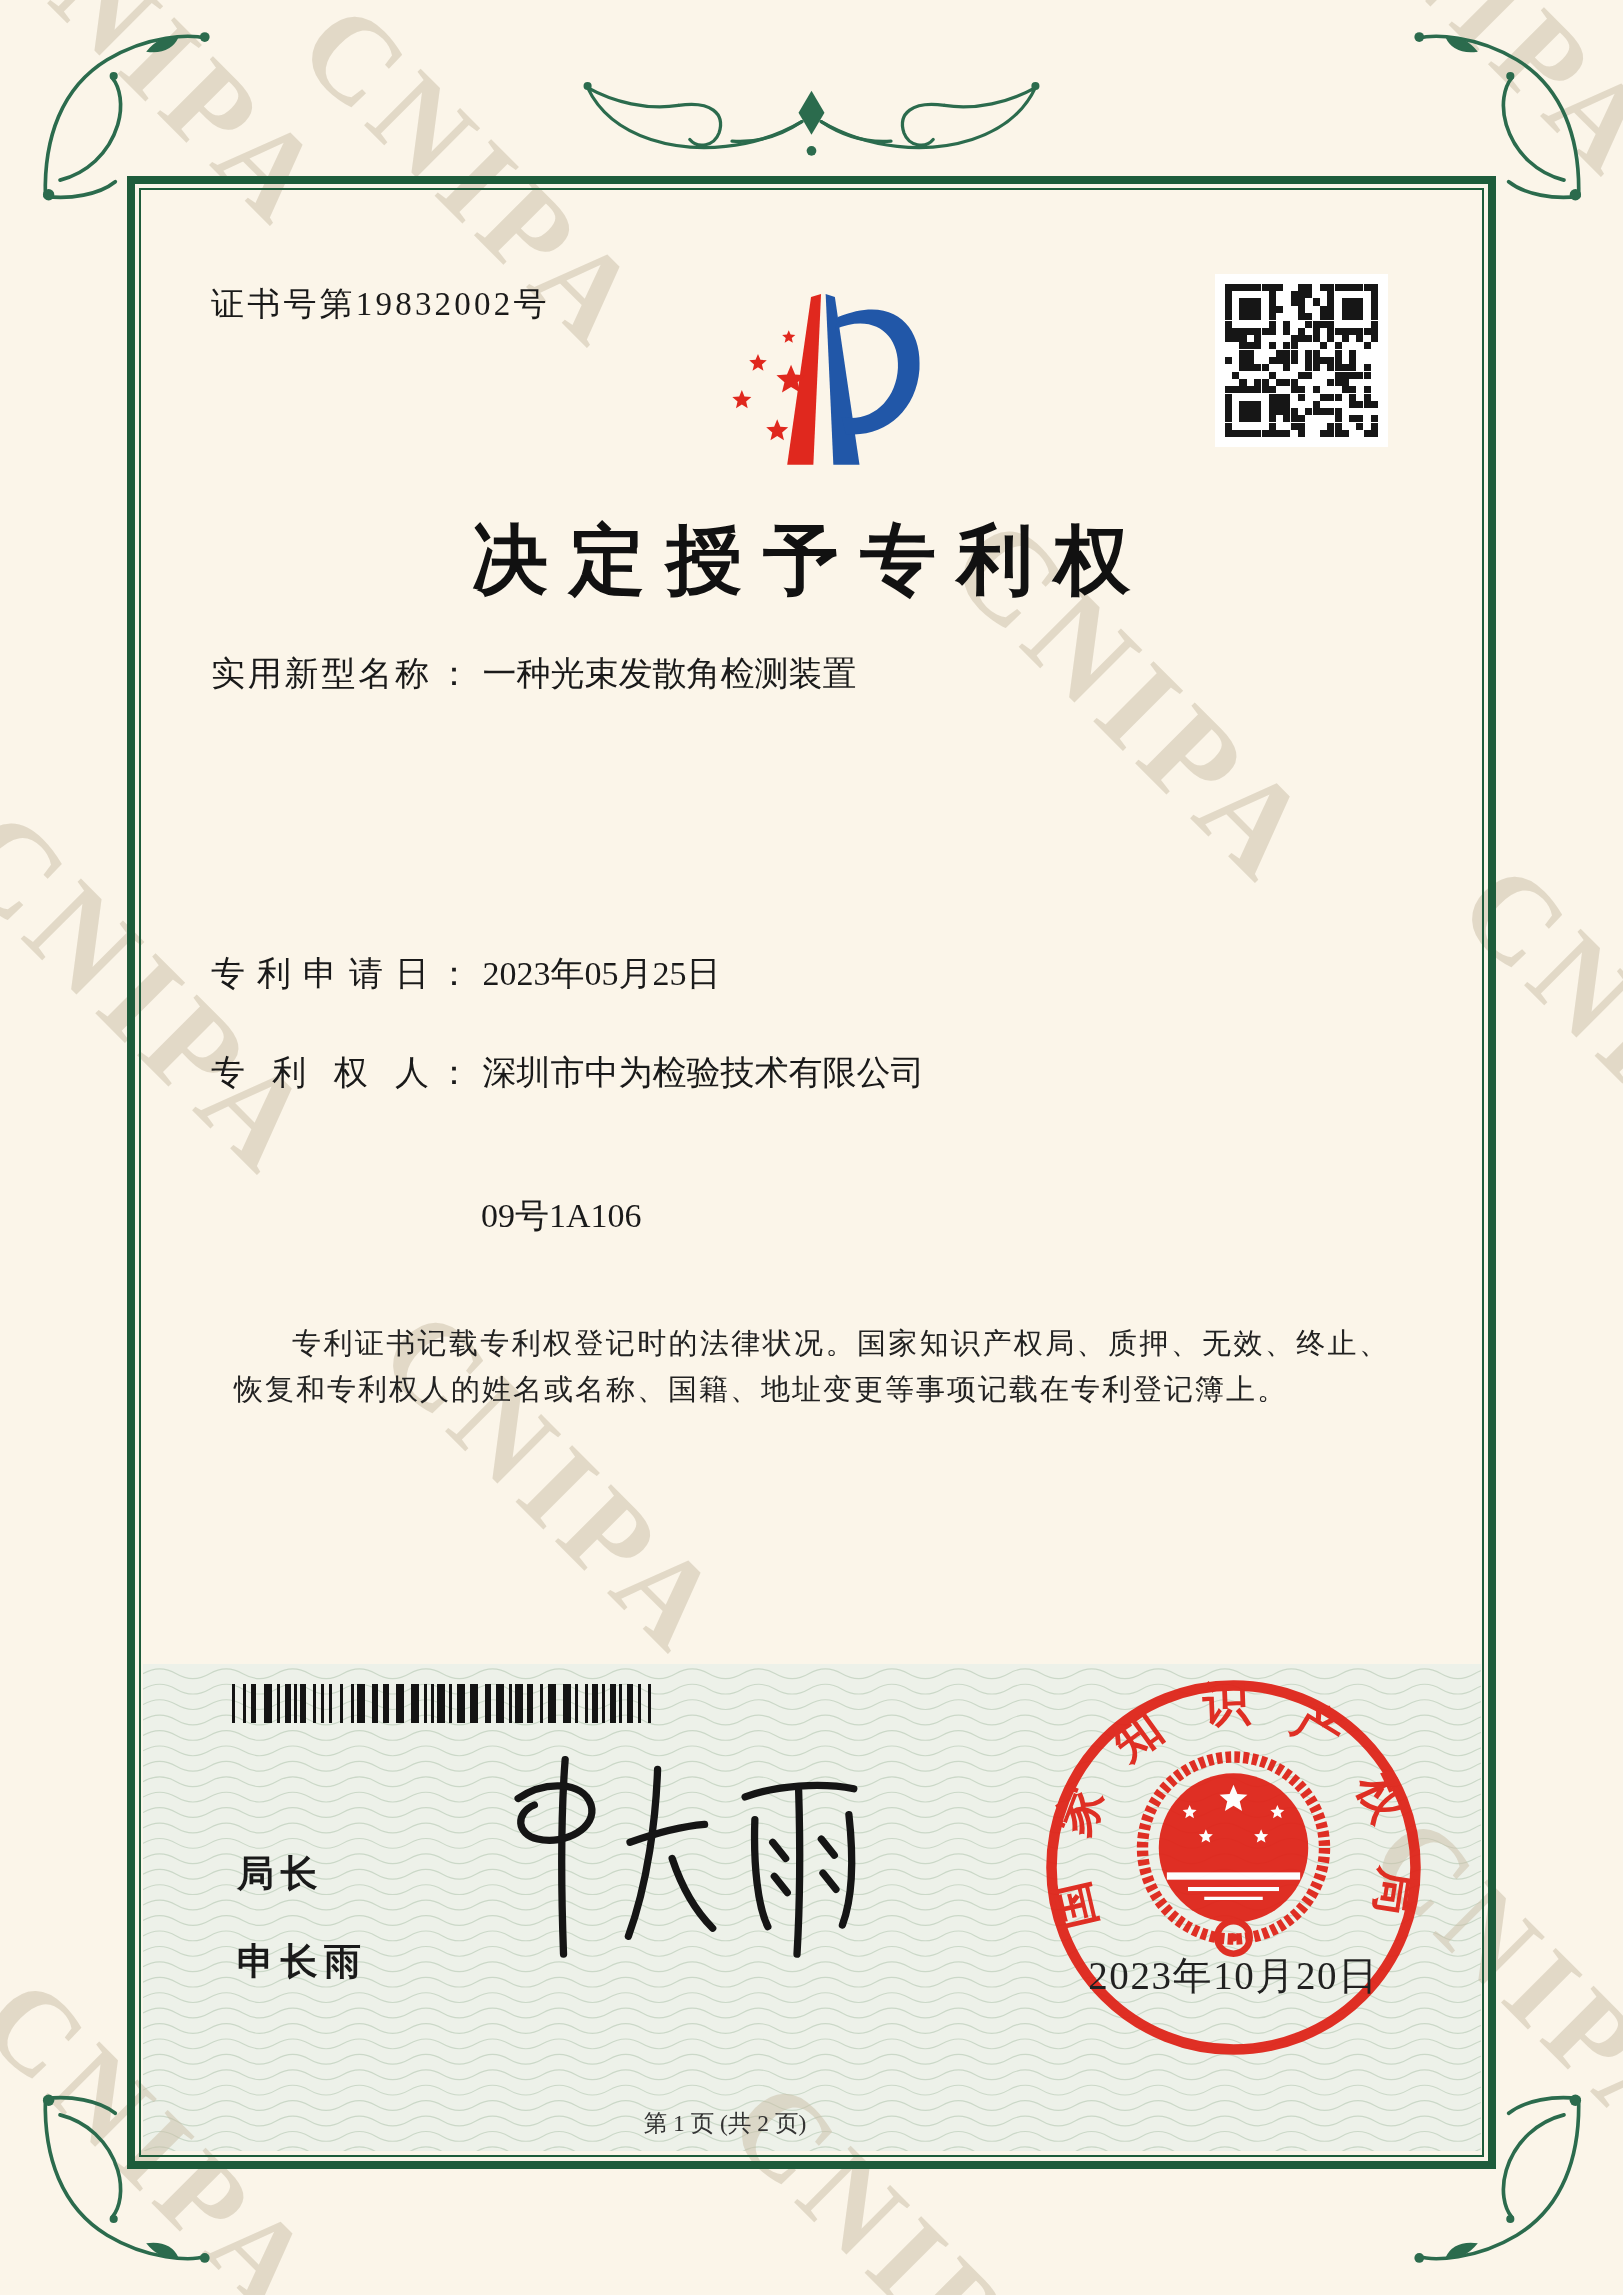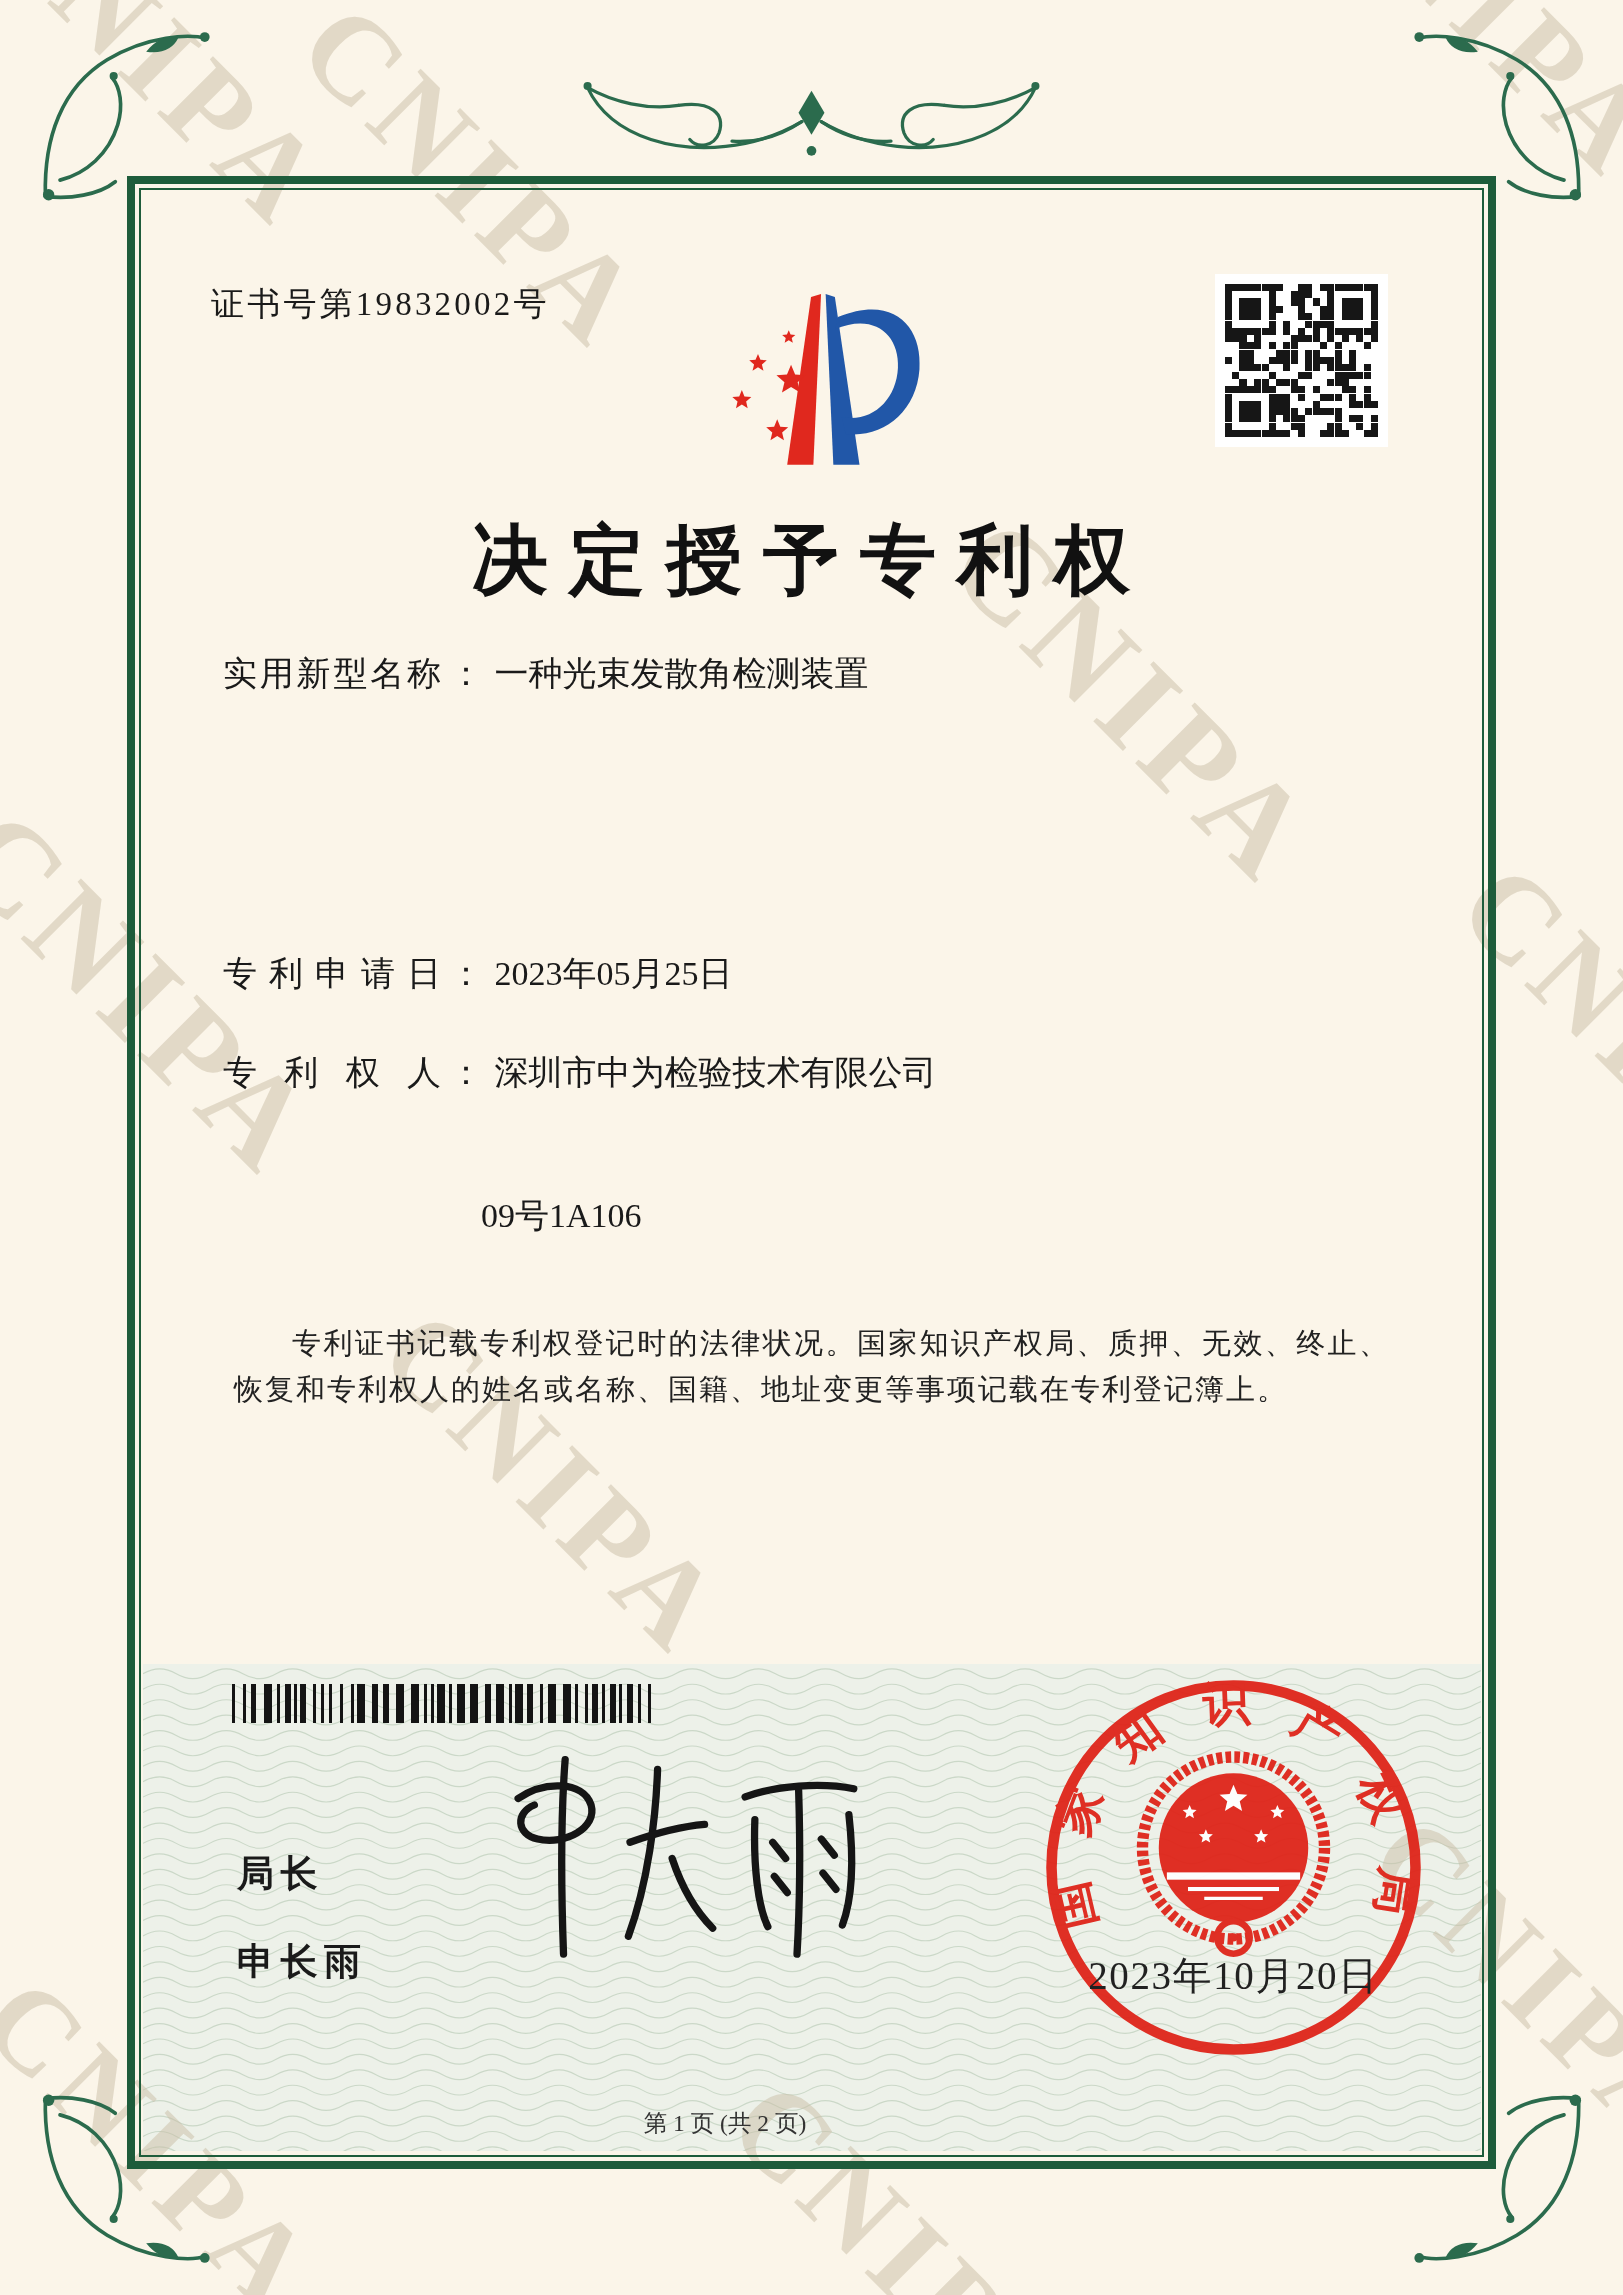--- a/index.html
+++ b/index.html
@@ -20,21 +20,21 @@
   
   .cert-no{position:absolute;left:211px;top:282px;font-size:33px;letter-spacing:3.2px;}
   .logo{position:absolute;left:718px;top:284px;}
   .qr-box{position:absolute;left:1215px;top:274px;width:173px;height:173px;background:#fff;}
   .qr{position:absolute;left:9.7px;top:9.7px;width:153px;height:153px;}
   .qr i{position:absolute;width:7.3px;height:7.3px;background:#161616;}
   .title{position:absolute;left:0;top:510px;width:1623px;text-align:center;
          font-size:76px;font-weight:700;letter-spacing:21px;color:#111;}
   
   .row{position:absolute;left:211px;font-size:34px;white-space:nowrap;}
-  .lbl{display:inline-block;width:218px;text-align:justify;text-align-last:justify;vertical-align:top;margin-left:12px;}
+  .lbl{display:inline-block;width:218px;text-align:justify;text-align-last:justify;vertical-align:top;}
   .colon{display:inline-block;margin:0 11.4px 0 8px;}
   .row-right{left:818px;}
   .row-right .lbl{width:auto;text-align:left;text-align-last:left;}
   .val2{position:absolute;left:481px;top:1193px;font-size:34px;}
   
   .paras{position:absolute;left:234px;top:1320px;width:1156px;font-size:29px;line-height:46px;
          letter-spacing:2px;text-align:justify;color:#222;}
   .paras p{margin:0 0 18px 0;text-indent:2em;}
   
   .barcode{position:absolute;left:232px;top:1684px;width:430px;height:39px;}

